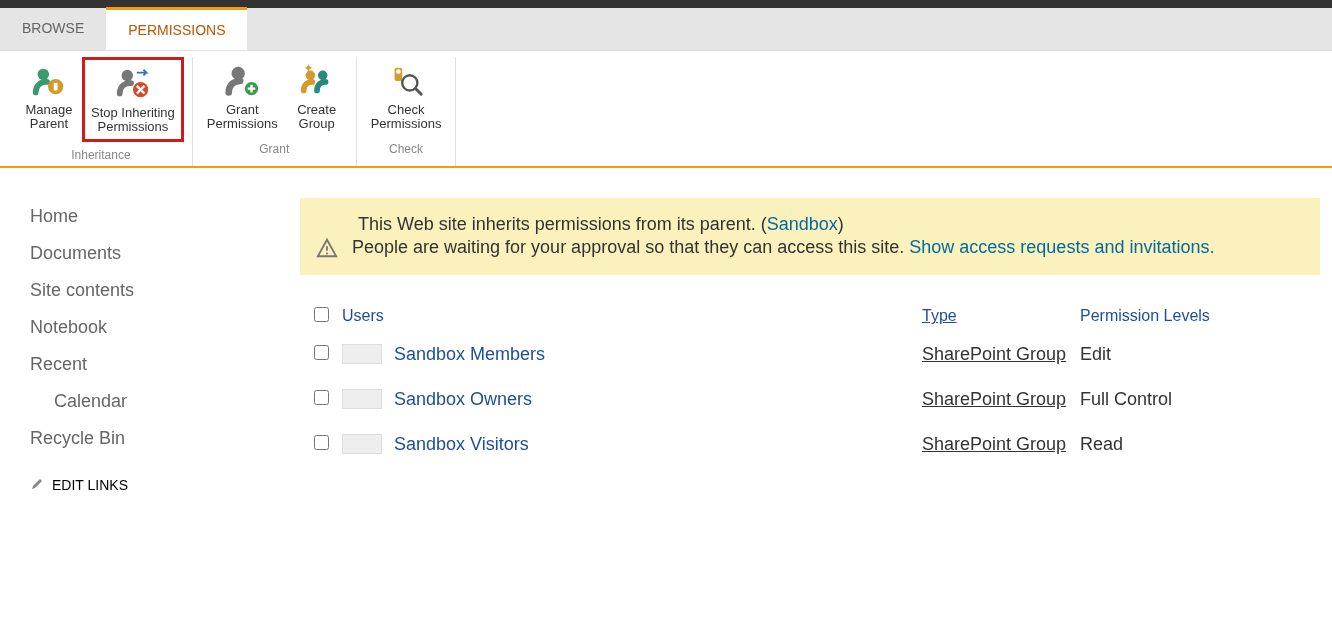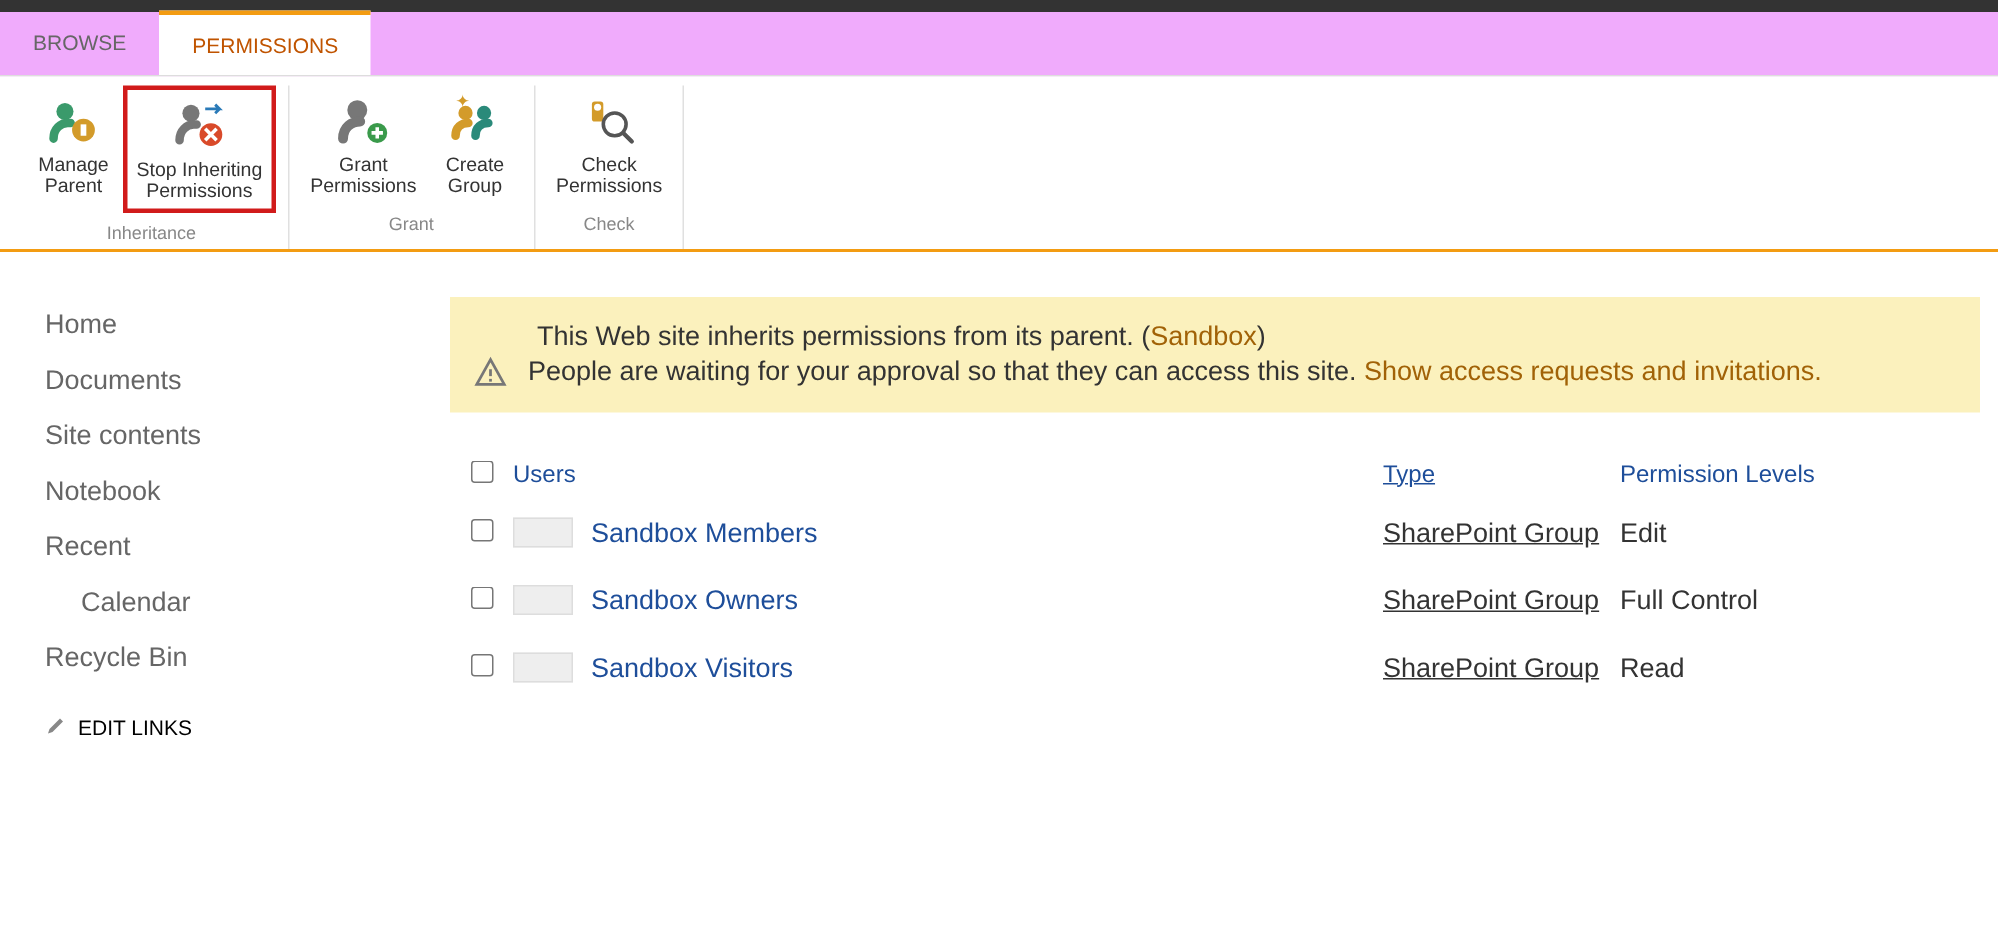--- a/index.html
+++ b/index.html
@@ -1,38 +1,38 @@
 <!DOCTYPE html>
 <html><head>
 <meta charset="utf-8">
 <style>
 * { box-sizing: border-box; margin: 0; padding: 0; }
 body { font-family: "Segoe UI", Arial, sans-serif; font-size: 14px; color: #444; background: #fff; width: 1332px; }
 .topbar { height: 8px; background: #333; }
-.tabstrip { background: #f0abfc; display: flex; border-bottom: 1px solid #ddd; }
+.tabstrip { background: #e5e5e5; display: flex; border-bottom: 1px solid #ddd; }
 .tab { padding: 12px 22px; font-size: 14px; color: #666; cursor: pointer; }
 .tab.active { background: #fff; color: #c05400; border-top: 3px solid #f39c12; margin-top: -1px; }
 .ribbon { display: flex; border-bottom: 2px solid #f39c12; background: #fff; padding: 6px 10px 0 10px; }
 .ribbon-group { text-align: center; border-right: 1px solid #e0e0e0; padding: 0 8px 4px 8px; }
 .ribbon-buttons { display: flex; gap: 2px; }
 .ribbon-btn { display: flex; flex-direction: column; align-items: center; justify-content: flex-start; padding: 4px 6px; cursor: pointer; min-width: 62px; }
 .ribbon-btn.highlighted { border: 3px solid #d11b1b; }
 .ribbon-icon { width: 40px; height: 40px; display: flex; align-items: center; justify-content: center; }
 .ribbon-label { font-size: 13px; line-height: 1.1; text-align: center; margin-top: 2px; color: #333; white-space: pre-line; }
 .group-name { font-size: 12px; color: #888; margin-top: 6px; }
 .main { display: flex; padding: 30px 12px 0 30px; }
 .sidebar { width: 270px; }
 .sidebar a { display: block; font-size: 18px; color: #666; padding: 8px 0; text-decoration: none; cursor: pointer; }
 .sidebar a.indent { padding-left: 24px; }
 .sidebar .edit-links { font-size: 14px; color: #000000; margin-top: 20px; display: flex; align-items: flex-start; gap: 8px; }
 .content { flex: 1; }
 .notice { background: #fbf1bd; padding: 14px 16px; font-size: 18px; color: #333; }
 .notice-row { display: flex; align-items: flex-start; gap: 14px; margin: 2px 0; }
 .notice-row.indented { padding-left: 42px; }
-.notice a { color: #a16207; text-decoration: none; }
+.notice a { color: #0369a1; text-decoration: none; }
 .warn-icon { width: 22px; height: 22px; flex: none; }
 .table { margin-top: 26px; }
 .thead { display: flex; align-items: center; padding: 6px 0; color: #1e4e9a; font-size: 16px; }
 .col-check { width: 42px; text-align: center; }
 .col-name { width: 580px; }
 .col-type { width: 158px; text-decoration: underline; }
 .col-perm { flex: 1; }
 .trow { display: flex; align-items: flex-start; padding: 12px 0; font-size: 18px; }
 .trow .col-type, .trow .col-perm { color: #333; }
 .name-cell { display: flex; align-items: center; gap: 12px; }

